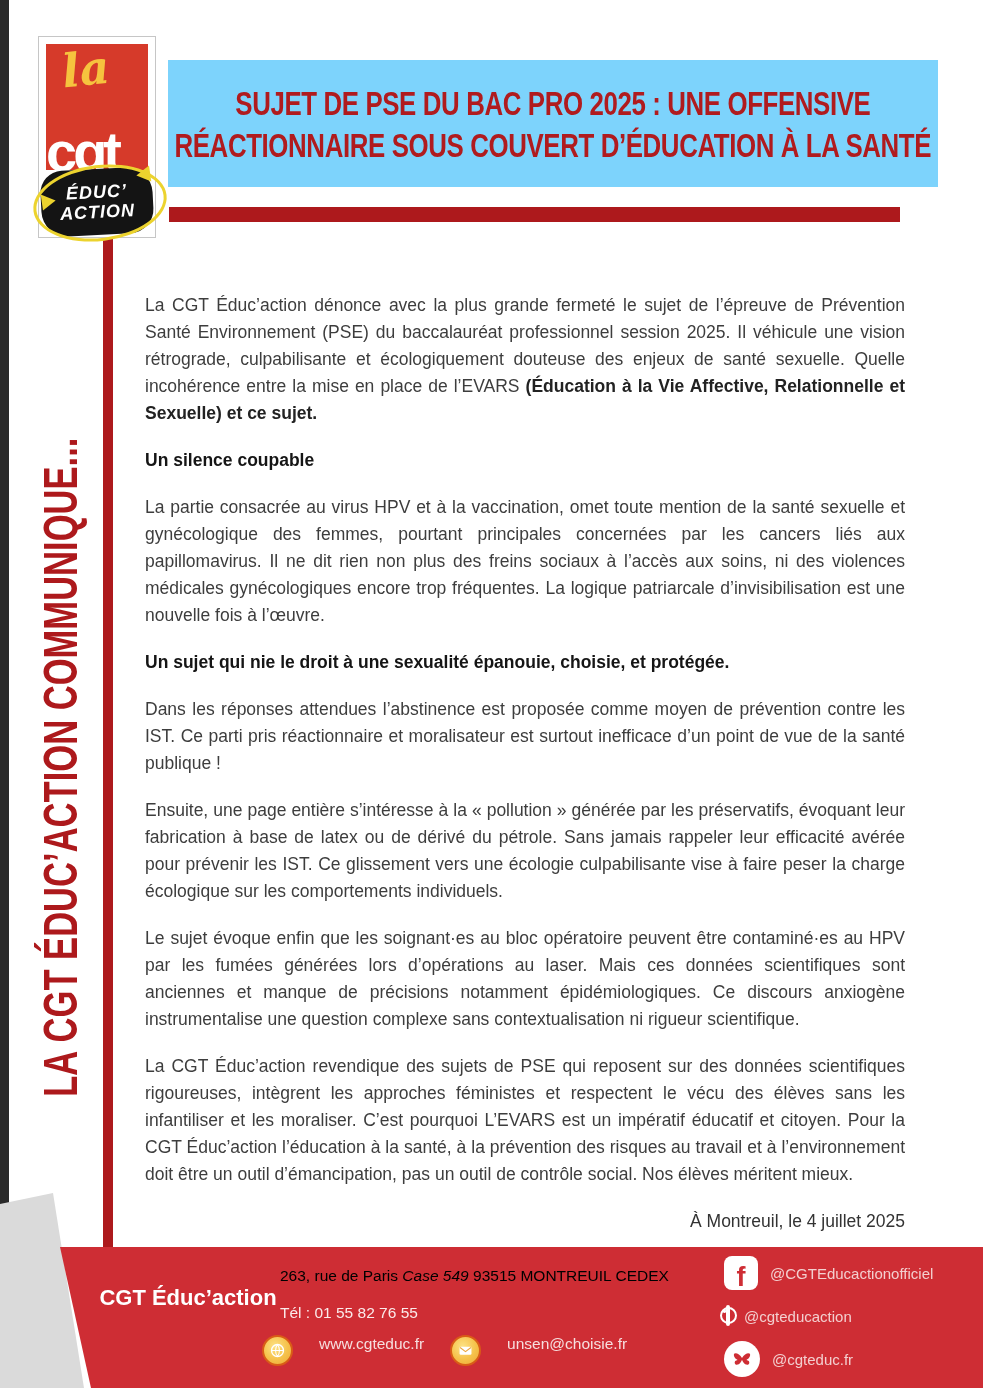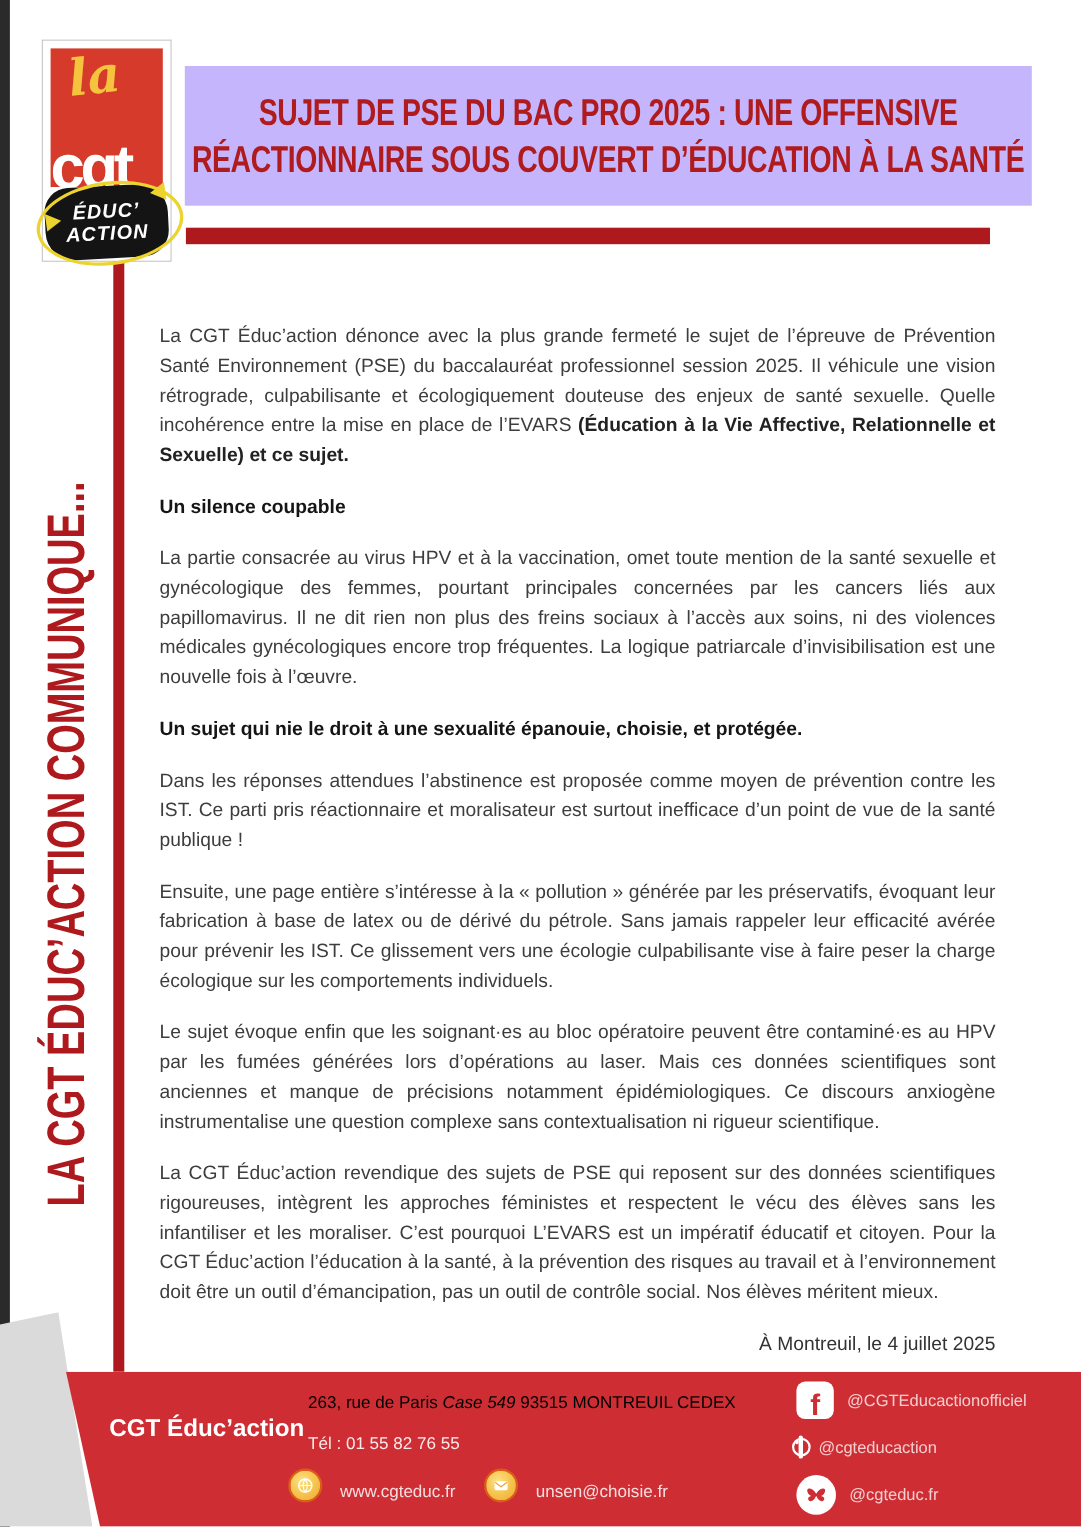--- a/index.html
+++ b/index.html
@@ -23,21 +23,21 @@
   .logo-ring{position:absolute;left:-6px;top:128px;width:128px;height:70px;border:3px solid #ecd32e;
     border-radius:50%;transform:rotate(-7deg);z-index:3;pointer-events:none;}
   .logo-arrow{position:absolute;width:0;height:0;z-index:4;}
   .logo-arrow.a1{left:-2px;top:156px;border-left:8px solid transparent;border-right:8px solid transparent;
     border-bottom:14px solid #ecd32e;transform:rotate(-38deg);}
   .logo-arrow.a2{left:100px;top:132px;border-left:8px solid transparent;border-right:8px solid transparent;
     border-bottom:14px solid #ecd32e;transform:rotate(142deg);}
   .logo-blob .l1,.logo-blob .l2{font-weight:bold;font-style:italic;color:#fff;font-size:18px;
     letter-spacing:1px;line-height:20px;z-index:5;}
   
-  .banner{position:absolute;left:168px;top:60px;width:770px;height:127px;background:#c4b5fd;
+  .banner{position:absolute;left:168px;top:60px;width:770px;height:127px;background:#7dd3fc;
     display:flex;flex-direction:column;align-items:center;justify-content:center;}
   .title-line{font-weight:bold;color:#b01b1e;font-size:34px;line-height:42px;white-space:nowrap;
     transform:scaleX(0.76);transform-origin:center;letter-spacing:-0.5px;}
   .red-rule{position:absolute;left:169px;top:207px;width:731px;height:15px;background:#ad191c;}
   
   .side-bar{position:absolute;left:103px;top:238px;width:10px;height:1009px;background:#ad191c;}
   .vertical-text{position:absolute;left:24px;top:437px;width:660px;height:72px;
     transform:rotate(-90deg) translateX(-660px);transform-origin:0 0;
     display:flex;align-items:center;justify-content:center;}
   .vertical-text span{font-weight:bold;font-size:48px;color:#ad191c;white-space:nowrap;
@@ -53,21 +53,21 @@
     clip-path:polygon(0 14px,53px 3px,84px 198px,0 198px);}
   .footer{position:absolute;left:0;top:1243px;width:983px;height:145px;background:#ce2d34;
     clip-path:polygon(60px 4px,983px 4px,983px 145px,91px 145px);color:#fff;}
   .footer::before{content:"";position:absolute;left:55px;top:0;width:928px;height:4px;background:#8d6060;}
   .org-name{position:absolute;left:98px;top:42px;width:180px;text-align:center;
     font-size:22px;font-weight:bold;color:#fff;}
   .addr{position:absolute;left:280px;top:24px;font-size:15.5px;color:#000000;white-space:nowrap;}
   .addr .case{font-style:italic;}
   .phone{position:absolute;left:280px;top:61px;font-size:15.5px;color:#fbeaea;}
   .links-row{position:absolute;left:262px;top:92px;display:flex;align-items:center;gap:26px;}
-  .link-item{display:flex;align-items:flex-end;gap:16px;}
+  .link-item{display:flex;align-items:flex-start;gap:26px;}
   .gold-circle{width:31px;height:31px;border-radius:50%;
     background:radial-gradient(circle at 40% 35%,#fde284 0%,#f5c14a 55%,#eca937 100%);
     border:2px solid #d95c17;box-sizing:border-box;display:flex;align-items:center;justify-content:center;}
   .gold-circle svg{width:17px;height:17px;display:block;}
   .link-label{font-size:15.5px;color:#f6dede;}
   .social-col{position:absolute;left:724px;top:12px;display:flex;flex-direction:column;gap:7px;}
   .social-item{display:flex;align-items:center;gap:12px;height:36px;}
   .fb-icon{width:34px;height:34px;background:#fff;border-radius:8px;display:flex;align-items:flex-end;
     justify-content:center;overflow:hidden;}
   .fb-icon span{font-weight:bold;font-size:27px;color:#ce2d34;line-height:26px;font-family:"Liberation Sans",sans-serif;}

